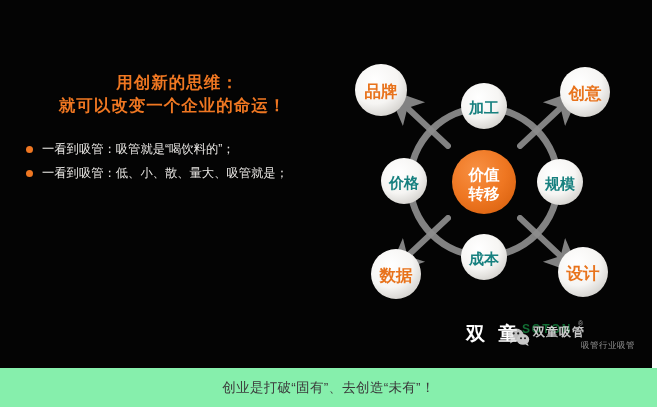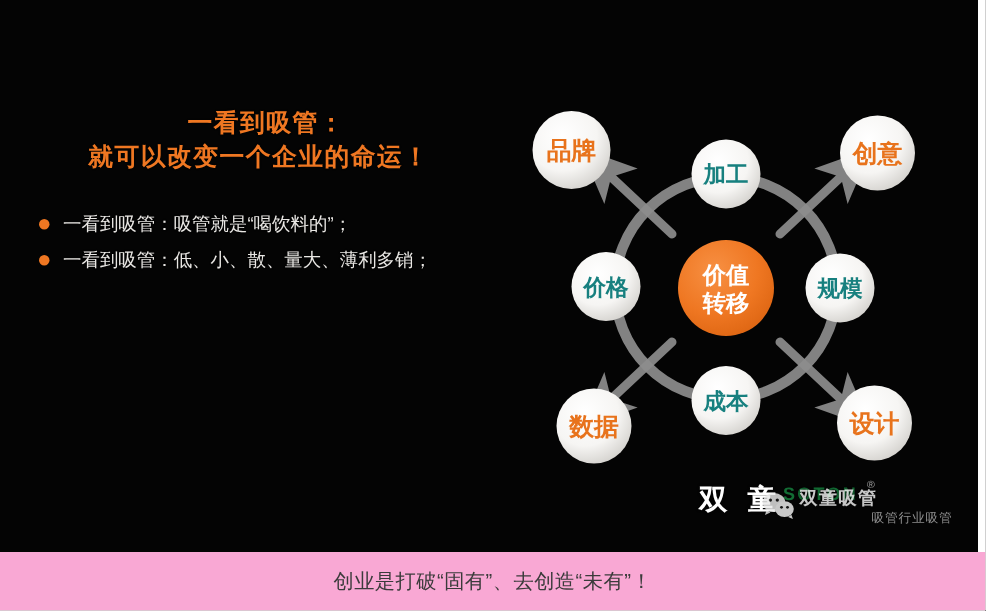--- a/index.html
+++ b/index.html
@@ -80,21 +80,21 @@
     font-size: 12.3px;
     line-height: 15px;
     white-space: nowrap;
     text-shadow: 0 0 1px rgba(0,0,0,.8);
   }
 
   
   #diagram {
     position: absolute;
     left: 340px;
-    top: 59px;
+    top: 49px;
     width: 312px;
     height: 260px;
     text-decoration: underline;
   }
   #diagram svg { display: block; }
 
   .node-label {
     font-family: "Liberation Sans", "DejaVu Sans", sans-serif;
     font-weight: bold;
     text-anchor: middle;
@@ -188,47 +188,47 @@
   
   #caption {
     position: absolute;
     left: 0;
     top: 368px;
     width: 657px;
     height: 39px;
     display: flex;
     align-items: center;
     justify-content: center;
-    background: #f9a8d4;
+    background: #86efac;
   }
   #caption-text {
     color: #3b3b3b;
     font-size: 13.5px;
     letter-spacing: .3px;
   }
 </style>
 </head>
 <body>
 
 <div id="page">
 
   <div id="slide">
 
     <div id="left-col">
-      <div class="headline l1">一看到吸管：</div>
+      <div class="headline l1">用创新的思维：</div>
       <div class="headline l2">就可以改变一个企业的命运！</div>
 
       <div id="bullets">
         <div class="bullet-row">
           <span class="bullet-dot"></span>
           <span class="bullet-text">一看到吸管：吸管就是“喝饮料的”；</span>
         </div>
         <div class="bullet-row">
           <span class="bullet-dot"></span>
-          <span class="bullet-text">一看到吸管：低、小、散、量大、薄利多销；</span>
+          <span class="bullet-text">一看到吸管：低、小、散、量大、吸管就是；</span>
         </div>
       </div>
     </div>
 
     <div id="diagram">
       <svg width="312" height="260" viewBox="0 0 312 260" xmlns="http://www.w3.org/2000/svg">
         <defs>
           <radialGradient id="ballGrad" cx="38%" cy="32%" r="72%">
             <stop offset="0%" stop-color="#ffffff"></stop>
             <stop offset="62%" stop-color="#f6f5f3"></stop>

